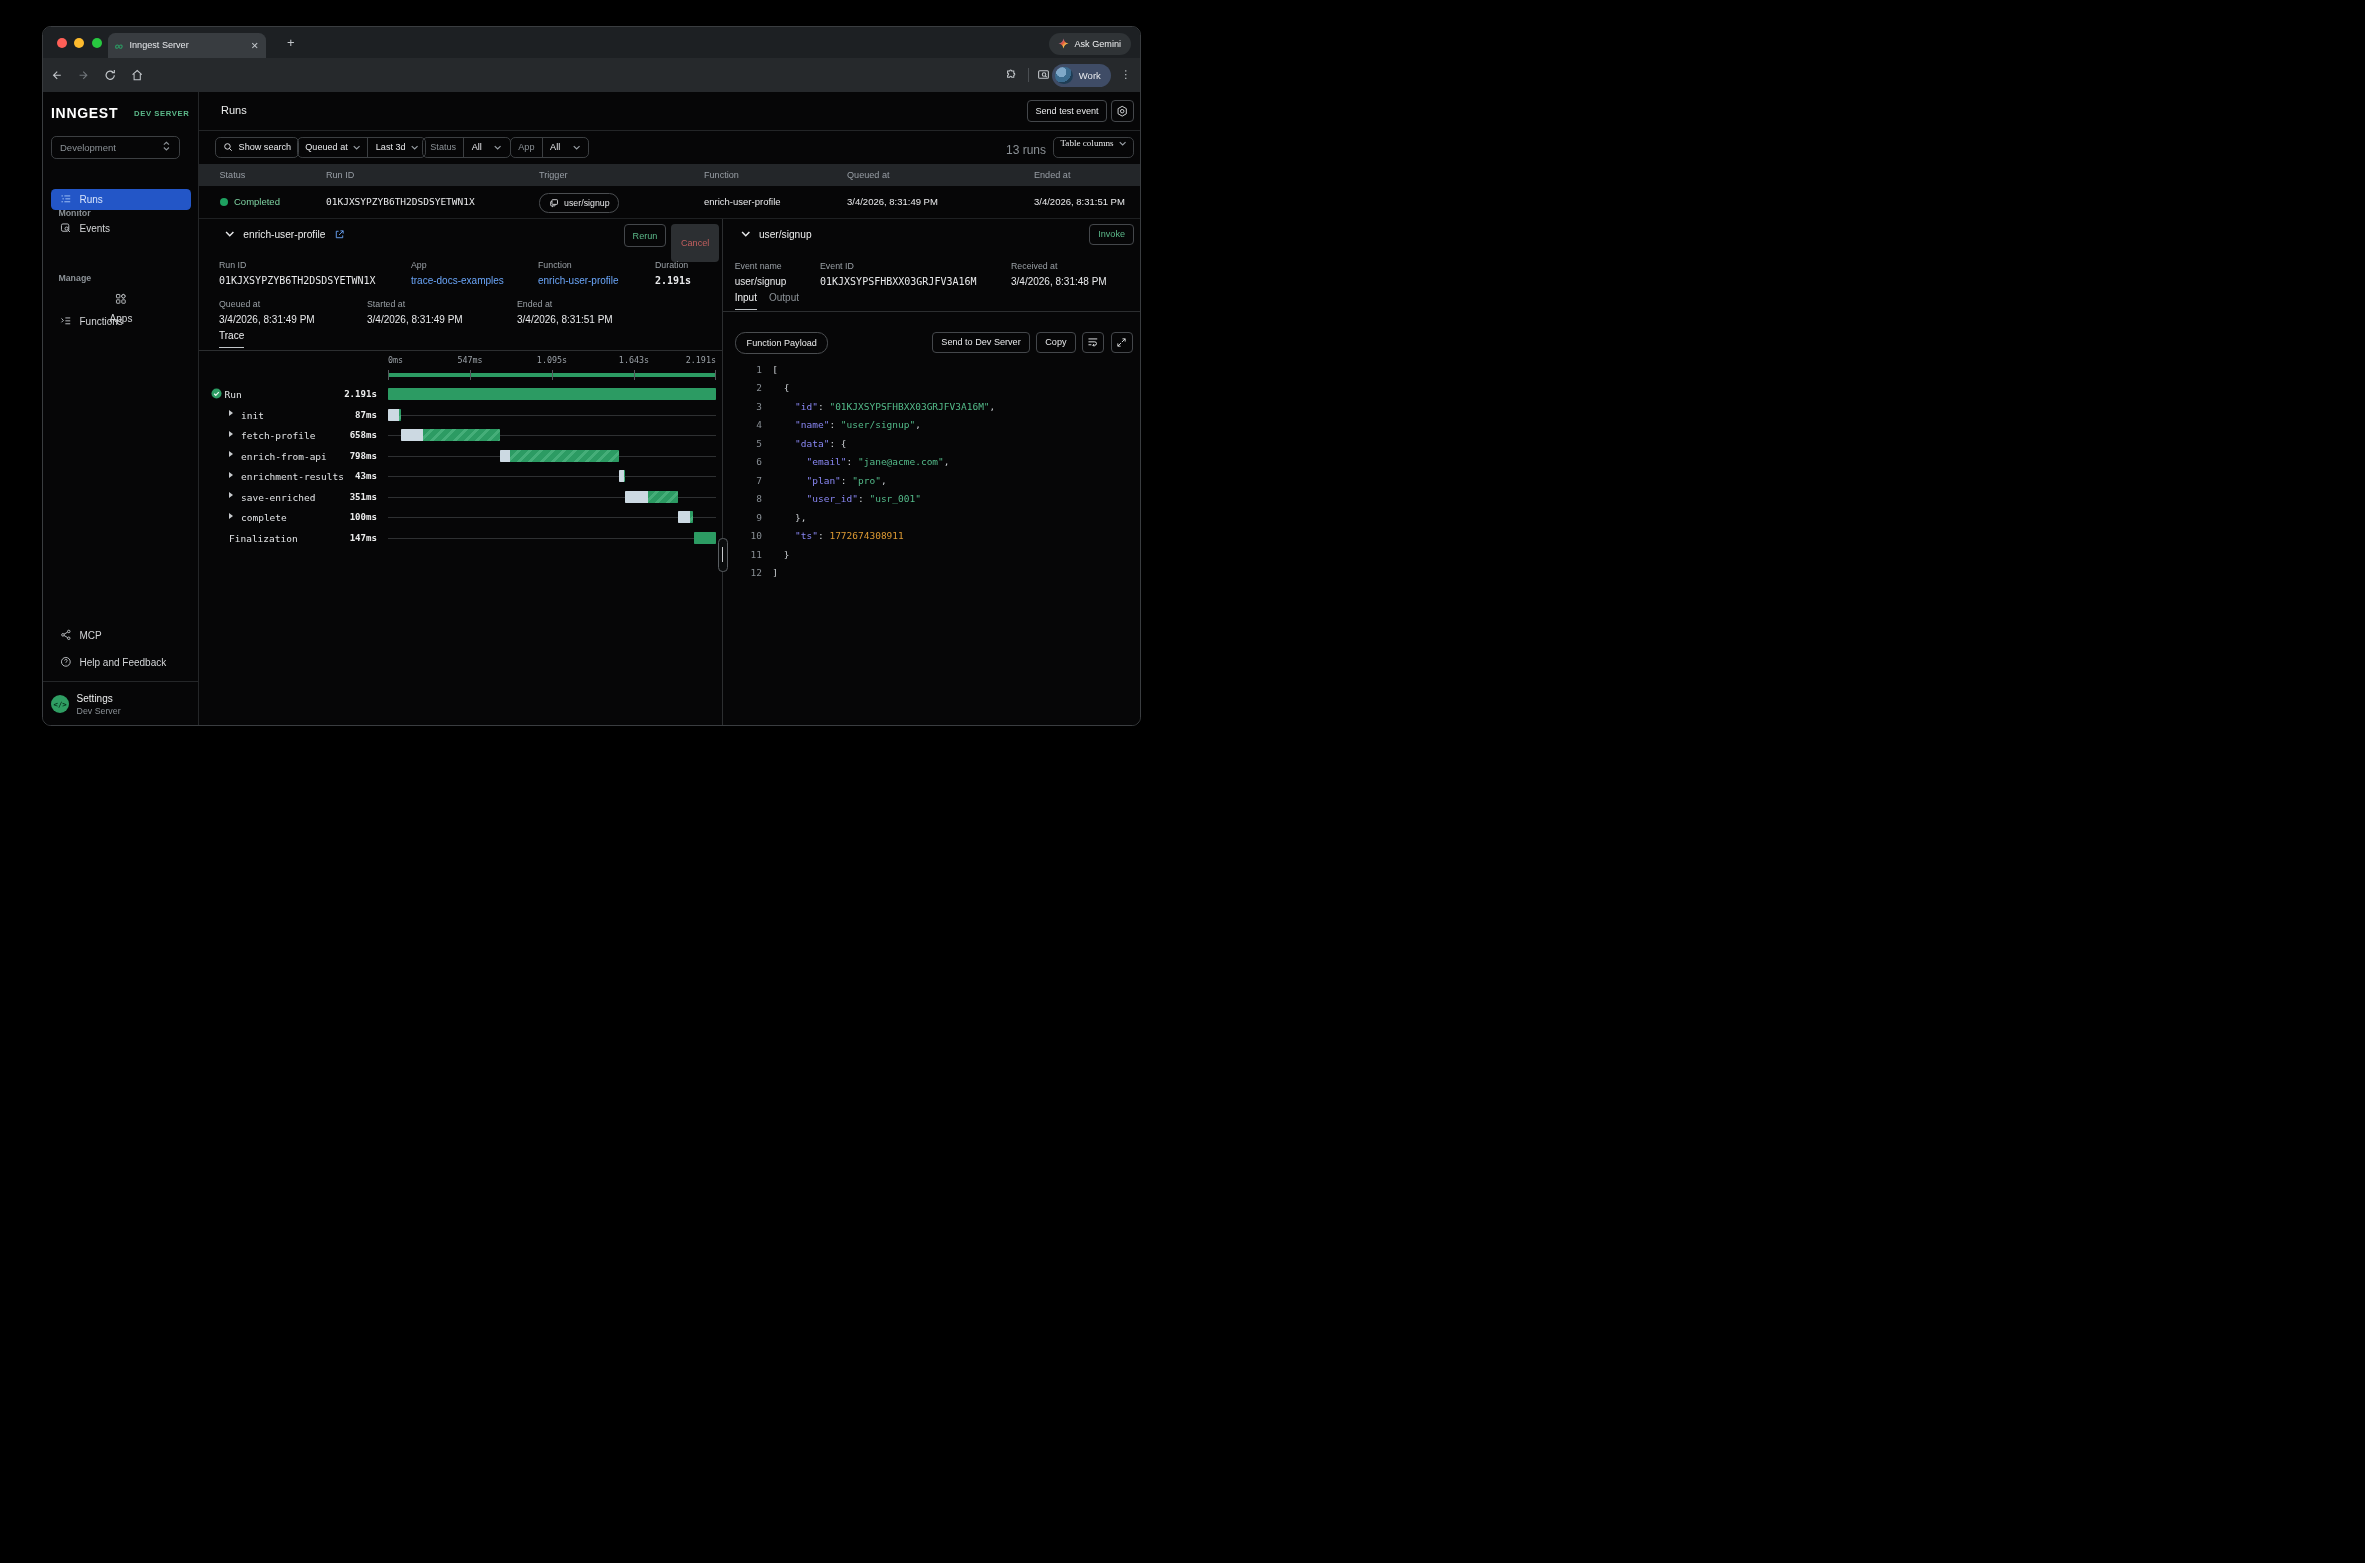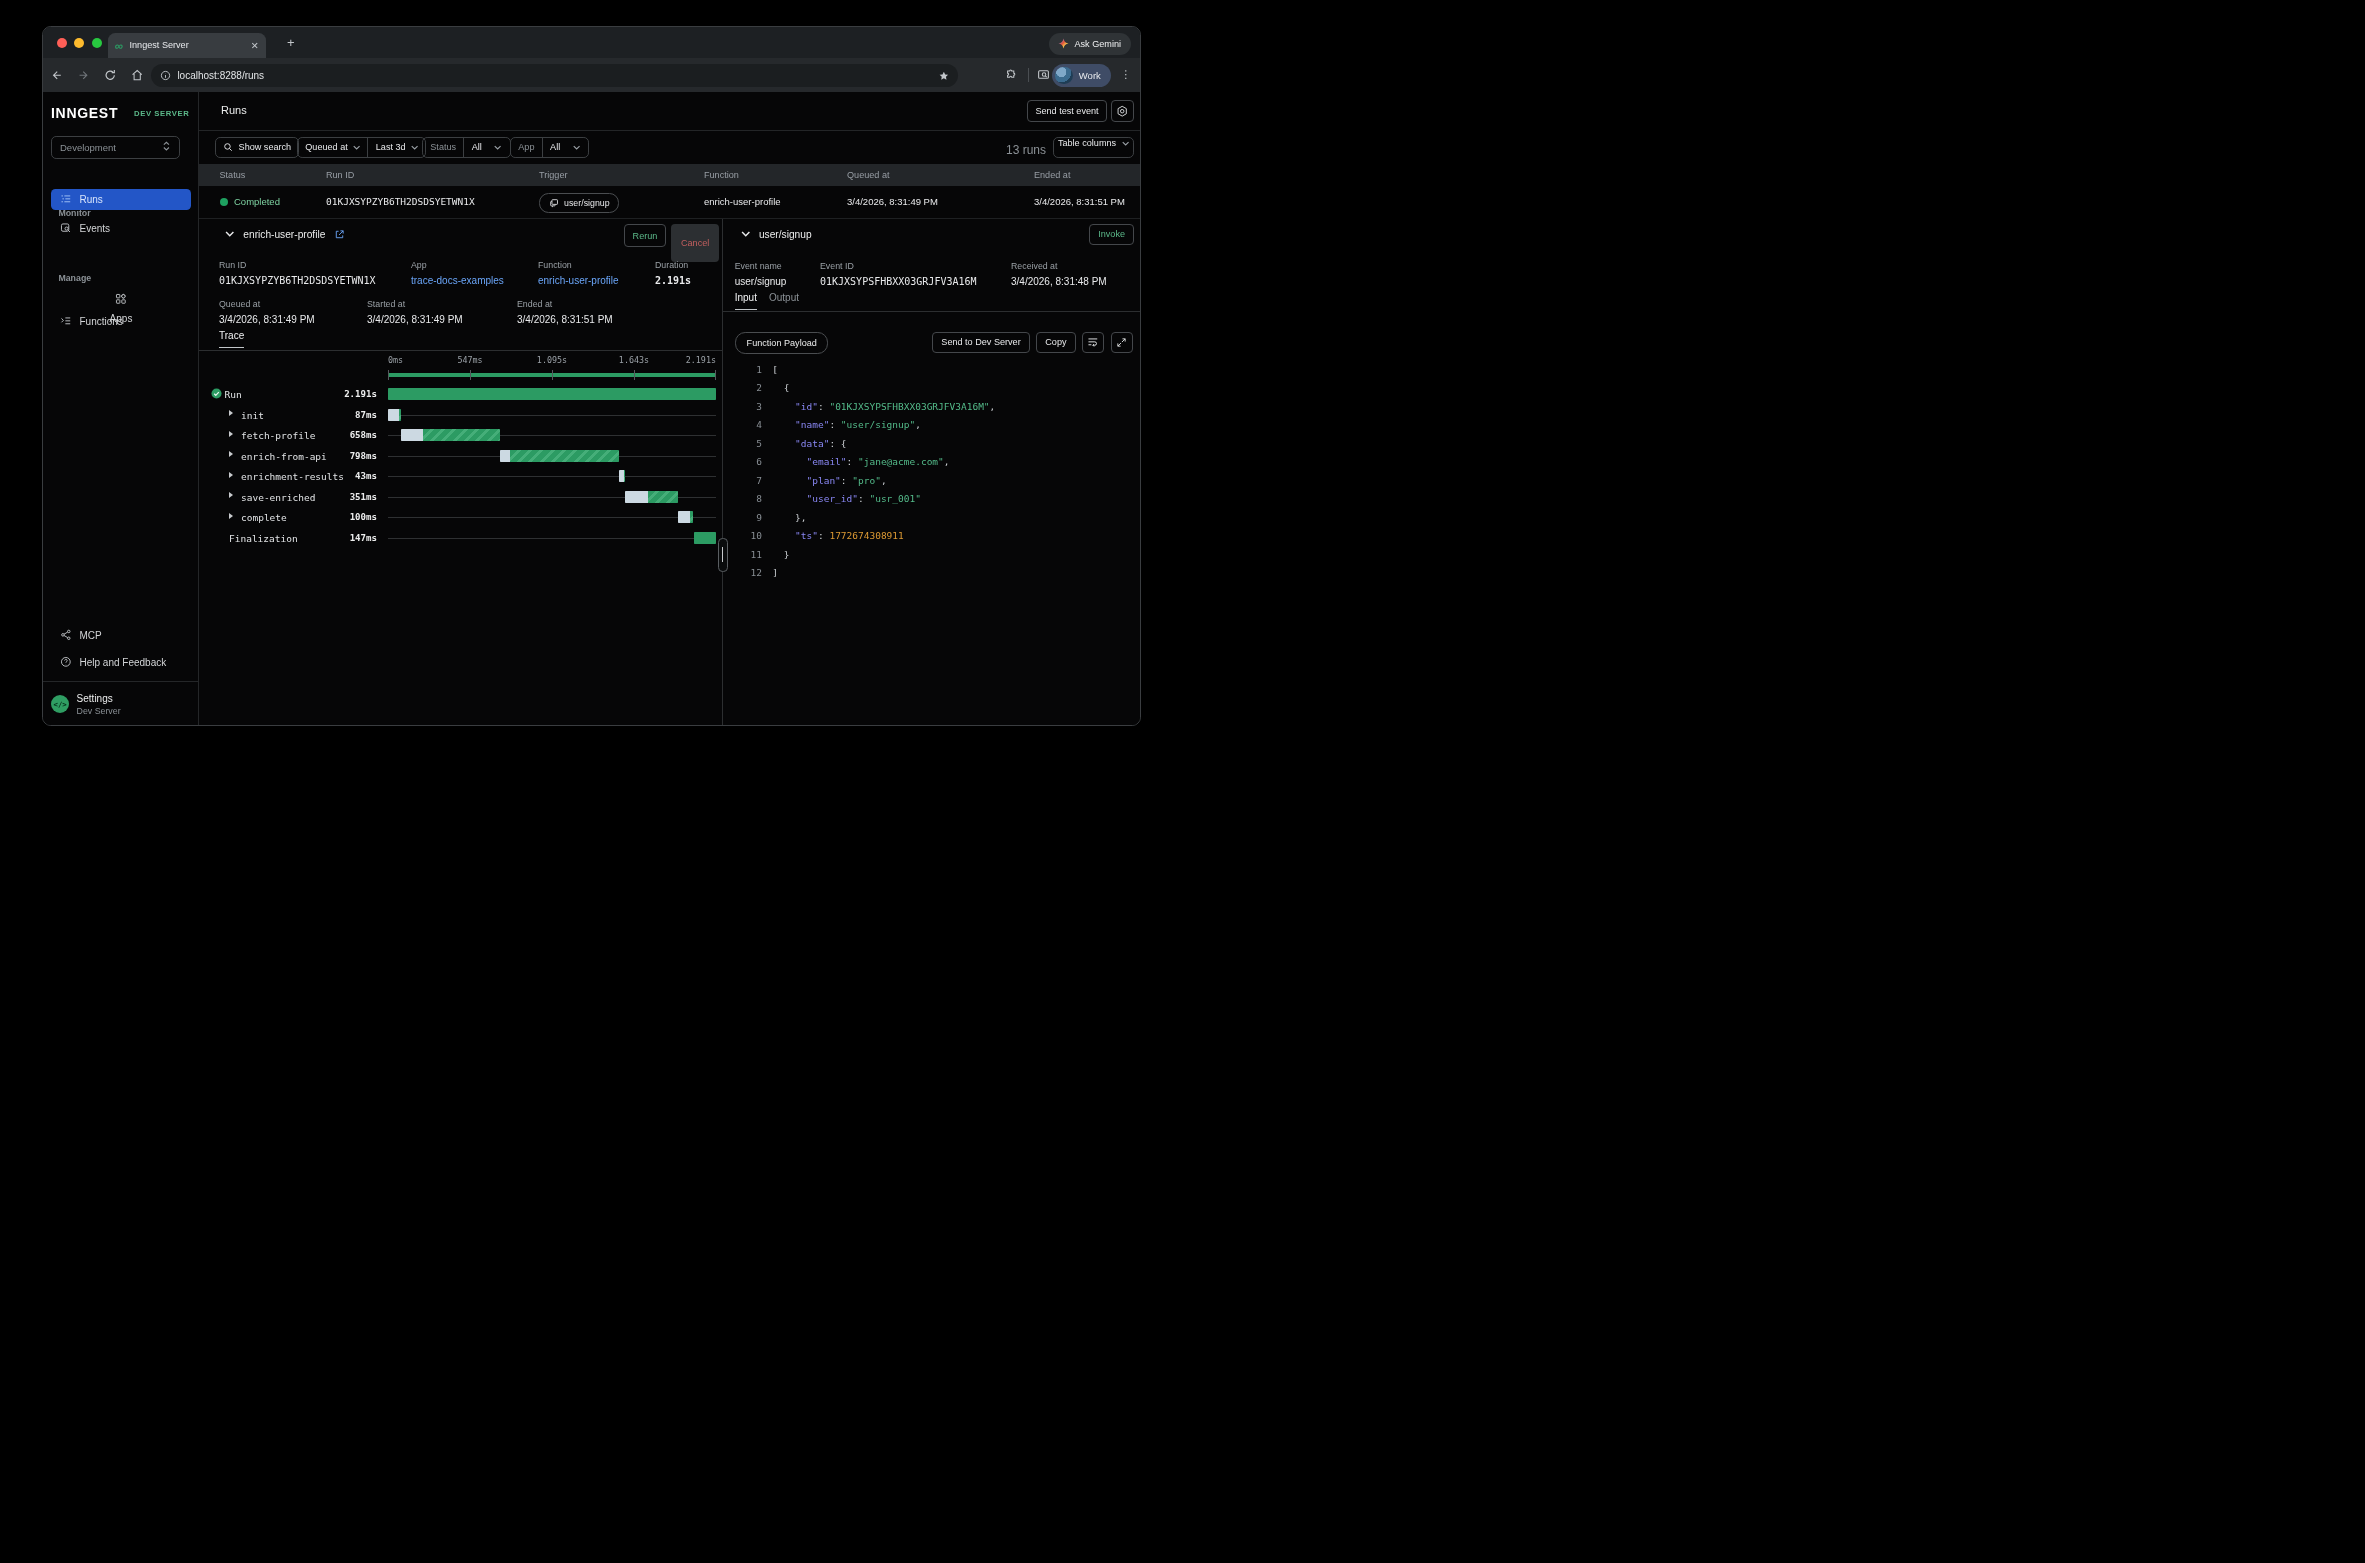--- a/index.html
+++ b/index.html
@@ -59,21 +59,21 @@
     align-items:center;justify-content:center;box-sizing:border-box;background:transparent;}
   #send-test{position:absolute;right:33px;top:8px;width:80px;height:22px;}
   #gearbtn{position:absolute;right:5.9px;top:8px;width:23px;height:22px;color:#dfe1e3;}
   #filterbar{position:absolute;left:0;top:39px;width:100%;height:34px;border-bottom:0.7px solid #232527;box-sizing:border-box;}
   .fgroup{position:absolute;top:5.9px;height:21px;border:0.7px solid #3c3f42;border-radius:5.1px;display:flex;align-items:stretch;box-sizing:border-box;}
   .fseg{display:flex;align-items:center;padding:0 7.3px;gap:5.1px;color:#e9eaec;font-size:9.1px;}
   .fseg .lab{color:#8b9196;}
   .fseg + .fseg{border-left:0.7px solid #3c3f42;}
   .chev{color:#9aa0a6;}
   #runs-count{position:absolute;right:94px;top:11.7px;color:#8b9196;font-size:12px;}
-  #table-cols{position:absolute;right:5.9px;top:5.9px;width:81px;height:21px;gap:5.9px;}
+  #table-cols{position:absolute;right:5.9px;top:5.9px;width:81px;height:21px;gap:5.9px;font-family:Liberation Serif, serif;}
   #thead{position:absolute;left:0;top:72px;width:100%;height:22px;background:#232629;}
   .th{position:absolute;top:5.9px;color:#989ea5;font-size:9.1px;}
   #trow{position:absolute;left:0;top:94px;width:100%;height:33px;border-bottom:0.7px solid #1e2022;box-sizing:border-box;}
   .td{position:absolute;top:10.2px;color:#e9eaec;font-size:9.5px;}
   #st-dot{position:absolute;left:20.5px;top:11.7px;width:8px;height:8px;border-radius:50%;background:#1ea060;}
   #st-txt{left:35px;color:#7ed3a2;}
   #trigger-pill{position:absolute;left:340px;top:6.6px;height:18.3px;border:0.7px solid #4a4d50;border-radius:9.5px;
     display:flex;align-items:center;gap:5.1px;padding:0 8.8px;color:#e9eaec;font-size:8.8px;}
   
   #detail{position:absolute;left:0;top:127px;right:0;bottom:0;}
@@ -168,34 +168,20 @@
       <svg width="12.4" height="12.4" viewBox="0 0 24 24" fill="none" stroke="currentColor" stroke-width="2.2">
           <path d="M20 12a8 8 0 1 1-2.3-5.6"></path>
           <path d="M20 2v5h-5" fill="none"></path>
         </svg>
       </span>
     <span class="nav-ic" style="left:86px">
       <svg width="12.4" height="12.4" viewBox="0 0 24 24" fill="none" stroke="currentColor" stroke-width="2">
           <path d="M3 11 12 3l9 8M6 9.5V21h12V9.5"></path>
         </svg>
       </span>
-    <div id="urlbar">
-      <span class="info">
-        <svg width="11" height="11" viewBox="0 0 24 24" fill="none" stroke="currentColor" stroke-width="2">
-            <circle cx="12" cy="12" r="9"></circle>
-            <path d="M12 11v6M12 7.5v.5"></path>
-          </svg>
-        </span>
-      <span class="u">localhost:8288/runs</span>
-      <span class="star">
-        <svg width="11.7" height="11.7" viewBox="0 0 24 24" fill="currentColor">
-            <path d="M12 3.5 14.7 9l6 .8-4.4 4.1 1.1 5.9L12 17l-5.4 2.8 1.1-5.9L3.3 9.8l6-.8Z"></path>
-          </svg>
-        </span>
-    </div>
     <span class="nav-ic" style="right:121px">
       <svg width="12.4" height="12.4" viewBox="0 0 24 24" fill="none" stroke="currentColor" stroke-width="2">
           <path d="M9 4a2 2 0 1 1 4 0h4v4a2 2 0 1 1 0 4v4h-4a2 2 0 1 0-4 0H5v-4a2 2 0 1 0 0-4V4h4Z"></path>
         </svg>
       </span>
     <span class="tb-sep" style="right:111px"></span>
     <span class="nav-ic" style="right:89px">
       <svg width="13" height="13" viewBox="0 0 24 24" fill="none" stroke="currentColor" stroke-width="2">
           <rect x="3" y="5" width="18" height="14" rx="2"></rect>
           <circle cx="13" cy="12" r="3.2"></circle>

